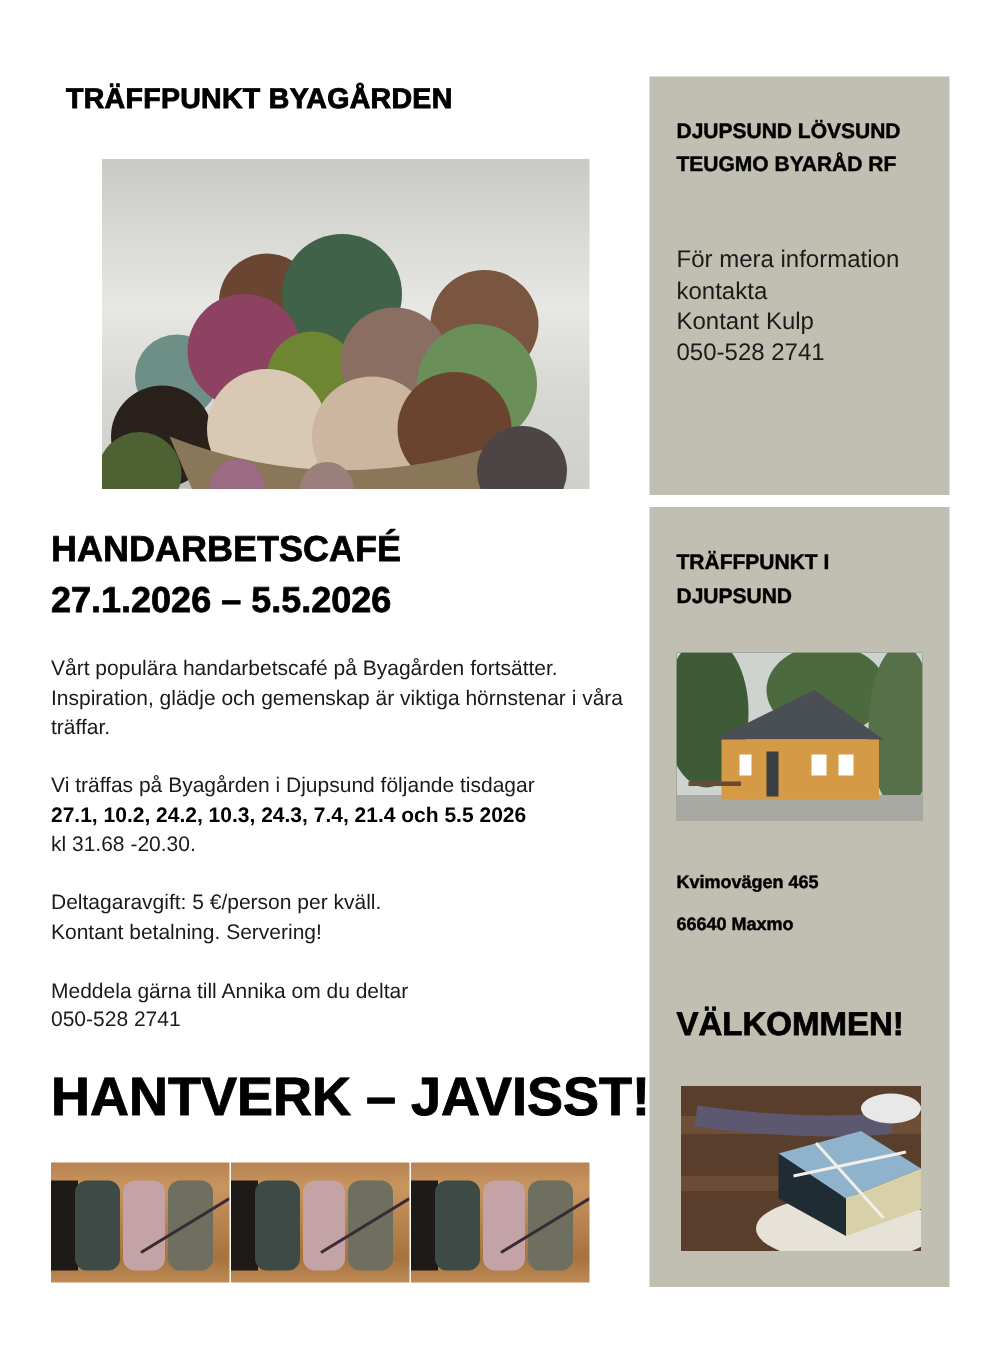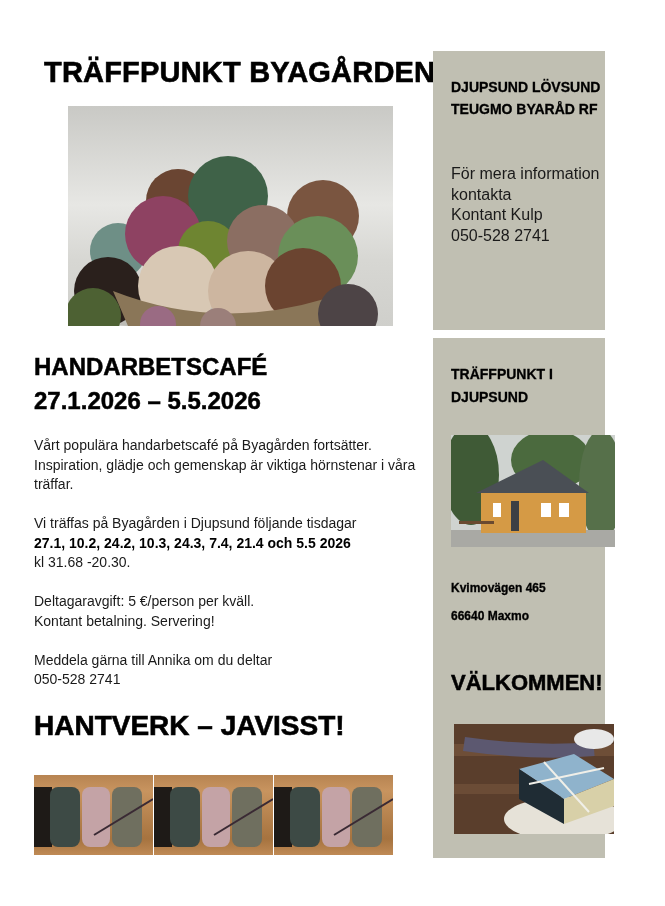--- a/index.html
+++ b/index.html
@@ -1,27 +1,27 @@
 <!DOCTYPE html>
 <html><head>
 <meta charset="utf-8">
 <style>
   html, body { margin: 0; padding: 0; background: #ffffff; }
   body { width: 665px; height: 906px; position: relative; overflow: hidden; font-family: "Liberation Sans", sans-serif; color: #000; }
   .abs { position: absolute; }
-  .title { left: 44px; top: 56px; font-size: 29px; font-weight: 900; letter-spacing: 0.2px; white-space: nowrap; text-align: right; -webkit-text-stroke: 0.6px #000; }
+  .title { left: 44px; top: 56px; font-size: 19px; font-weight: 900; letter-spacing: 0.2px; white-space: nowrap; text-align: right; -webkit-text-stroke: 0.6px #000; }
   .yarn-img { left: 68px; top: 106px; width: 325px; height: 220px; overflow: hidden; background: linear-gradient(180deg,#c9c9c5 0%, #e7e7e4 45%, #d7d7d3 70%, #cfcfcb 100%); }
   .h1 { left: 34px; top: 350px; font-size: 24px; font-weight: 900; line-height: 34px; -webkit-text-stroke: 0.5px #000; white-space: nowrap; }
   .body-text { left: 34px; top: 436px; width: 392px; font-size: 14px; line-height: 19.5px; color: #1a1a1a; }
   .body-text p { margin: 0 0 19.5px 0; }
   .body-text b { font-weight: bold; color: #000; }
-  .h2 { left: 34px; top: 710px; font-size: 28px; font-weight: 900; -webkit-text-stroke: 0.6px #000; white-space: nowrap; }
+  .h2 { left: 34px; top: 710px; font-size: 36px; font-weight: 900; -webkit-text-stroke: 0.6px #000; white-space: nowrap; }
   .strip { left: 34px; top: 775px; width: 359px; height: 80px; display: flex; gap: 1px; }
   .strip-img { flex: 1; position: relative; overflow: hidden; background: linear-gradient(180deg,#b78452 0%, #c8945f 20%, #a6733f 80%, #bf8a55 100%); }
-  .side { left: 433px; width: 172px; background: #c0bfb2; }
+  .side { left: 433px; width: 200px; background: #c0bfb2; }
   .side1 { top: 51px; height: 279px; }
   .side2 { top: 338px; height: 520px; }
   .side-h { font-size: 14px; font-weight: 900; line-height: 22px; -webkit-text-stroke: 0.3px #000; white-space: nowrap; }
   .side-p { font-size: 16px; line-height: 20.5px; color: #1a1a1a; }
   .addr { font-size: 12px; font-weight: 900; line-height: 28px; -webkit-text-stroke: 0.3px #000; white-space: nowrap; }
   .welcome { font-size: 22px; font-weight: 900; -webkit-text-stroke: 0.5px #000; white-space: nowrap; }
 </style>
 </head>
 <body>
 

